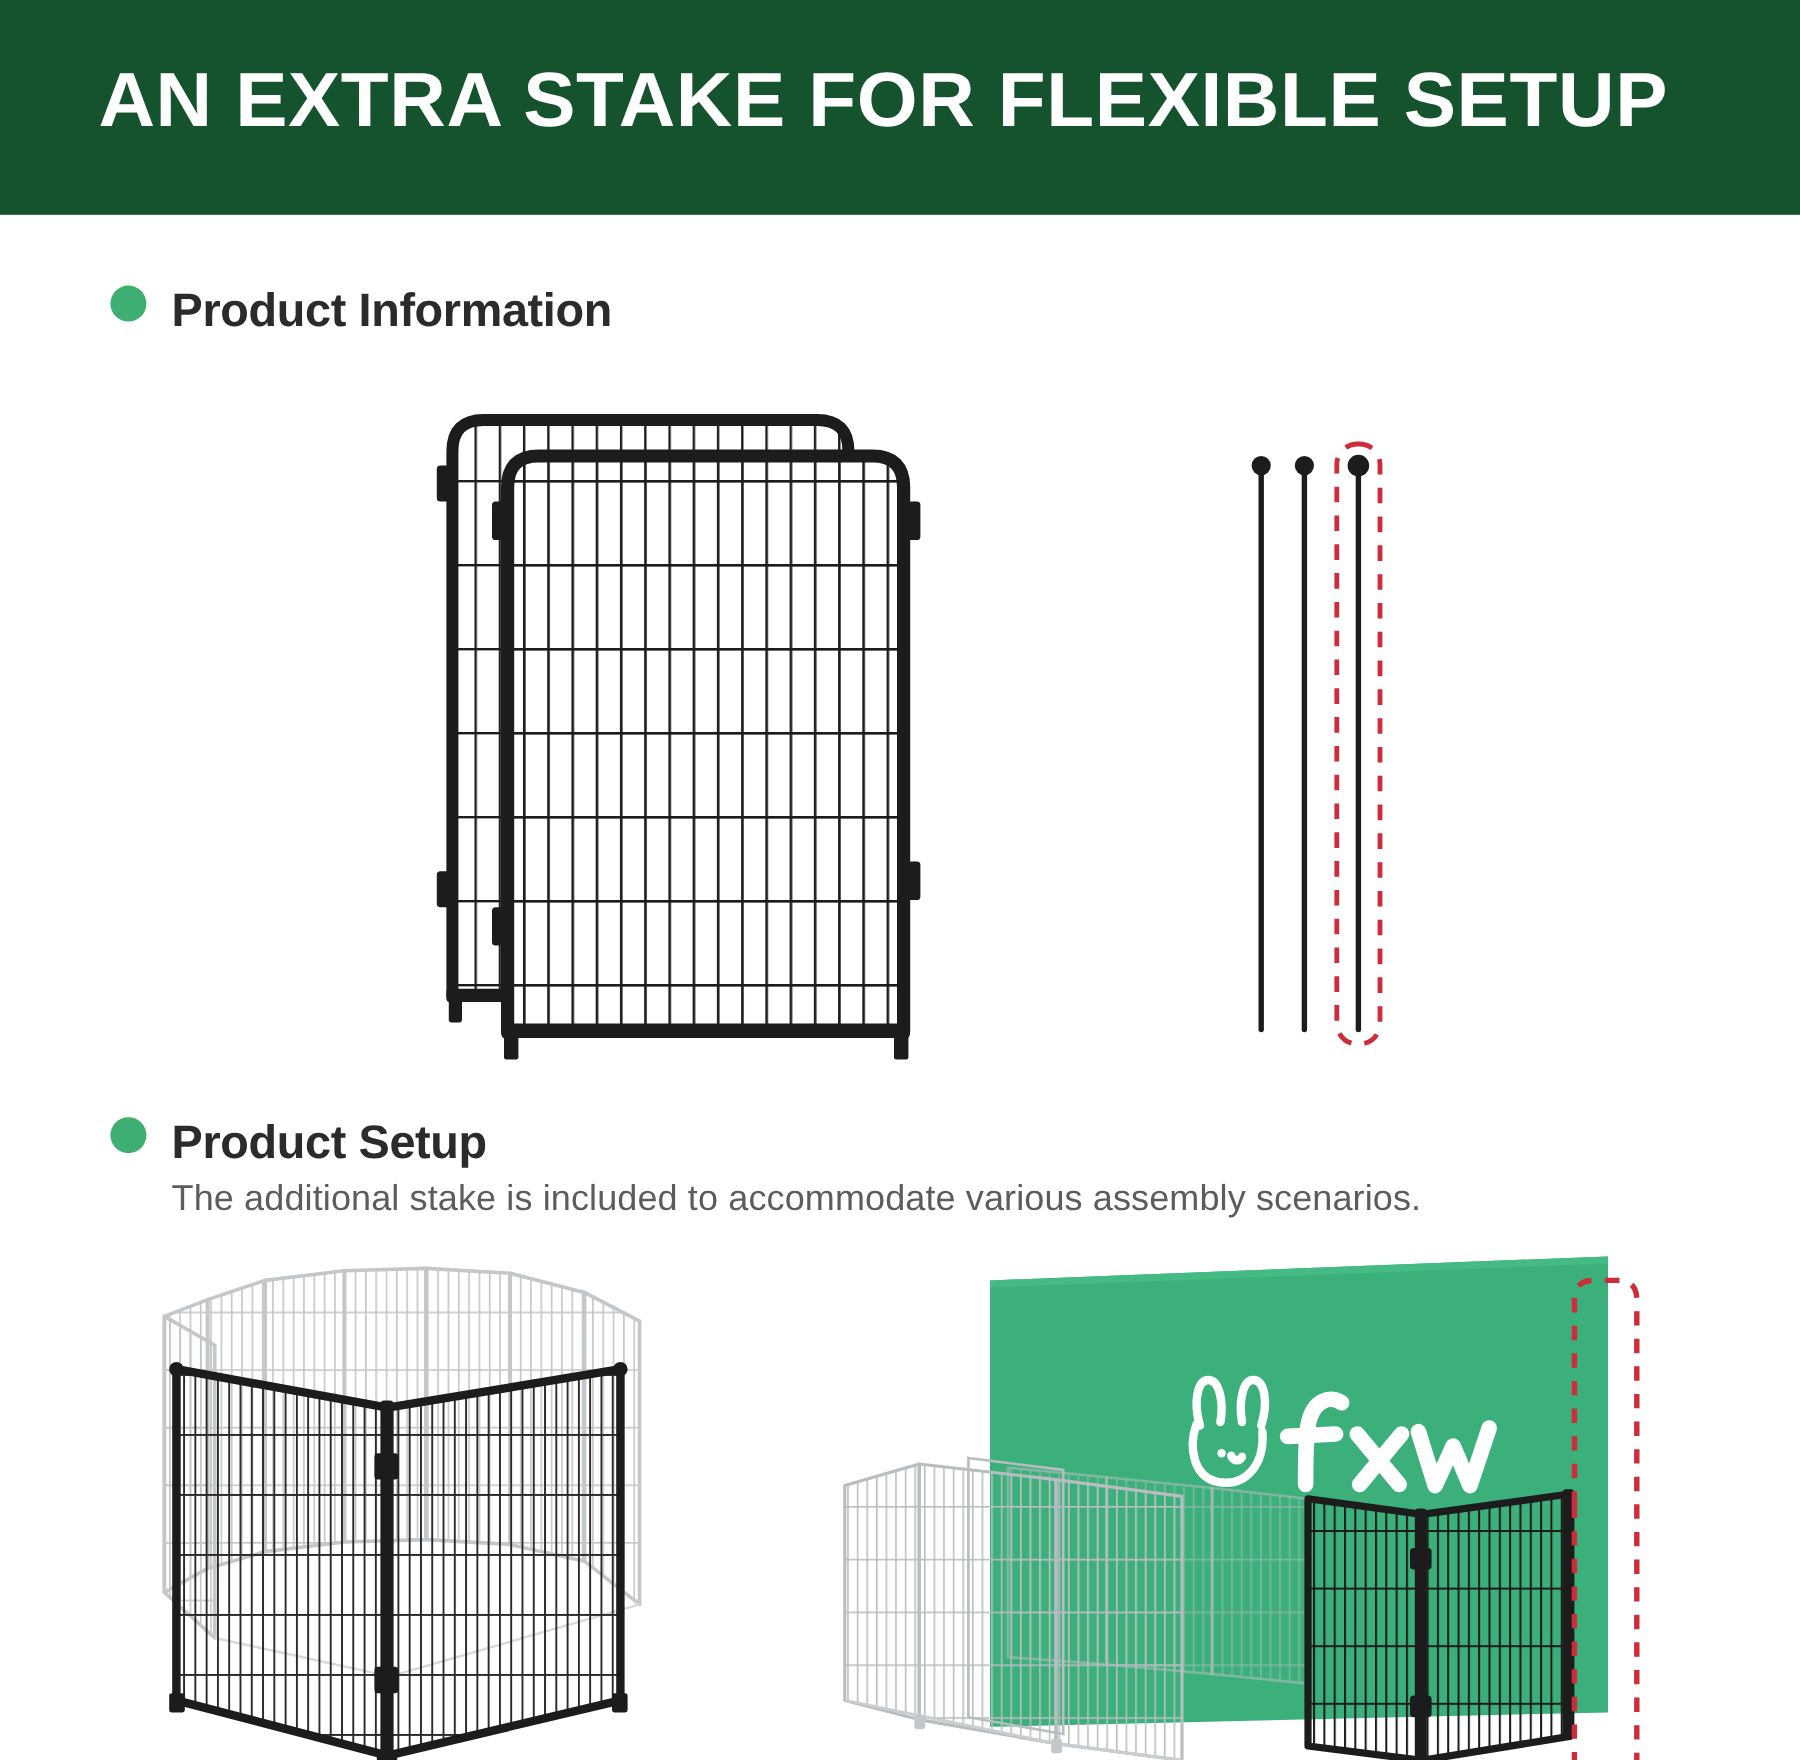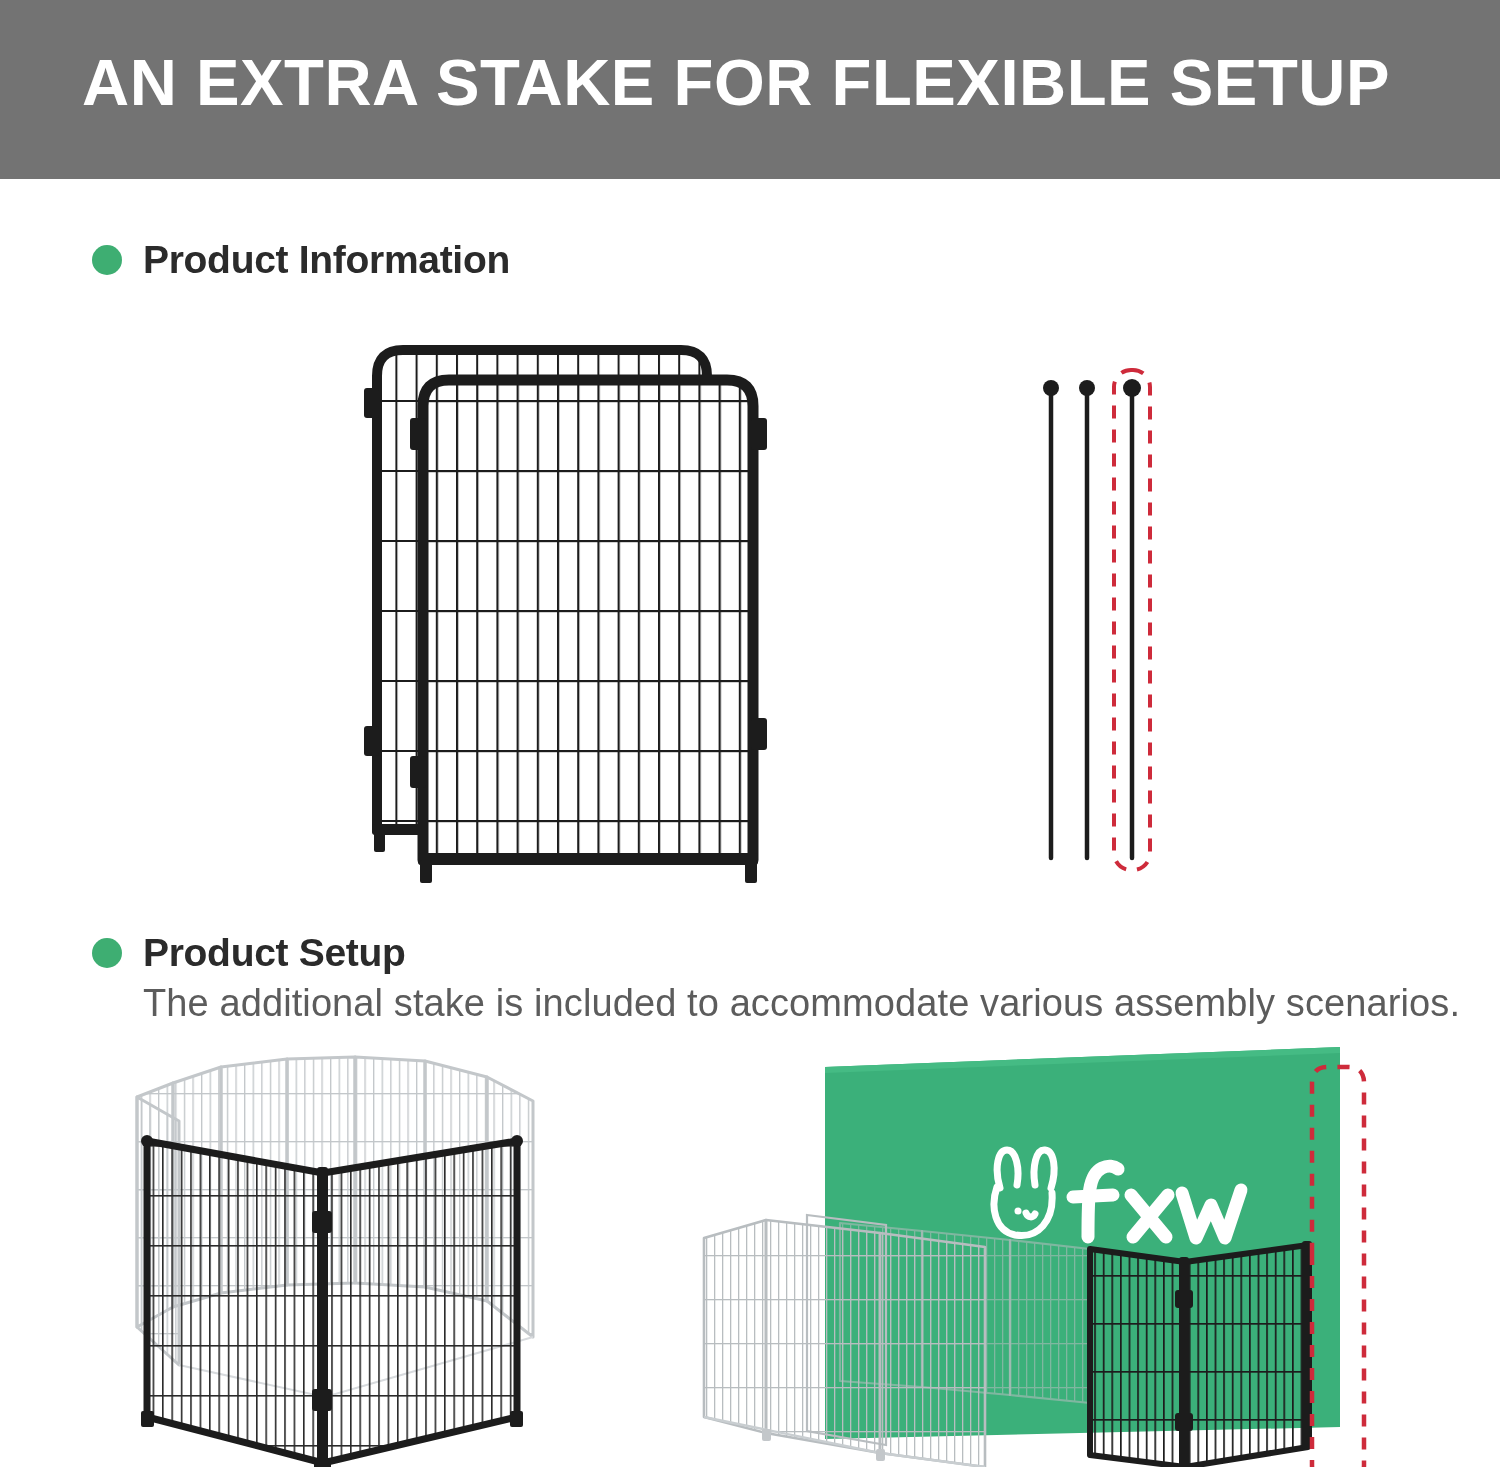--- a/index.html
+++ b/index.html
@@ -7,56 +7,56 @@
     width:1500px;height:1467px;
     background:#ffffff;
     font-family:"Liberation Sans", sans-serif;
     overflow:hidden;
     position:relative;
   }
 
   
   .banner{
     position:absolute;left:0;top:0;width:1500px;height:179px;
-    background:#737373;
+    background:#14532d;
   }
   .banner-title{
     position:absolute;left:82px;top:50px;
     font-family:"Liberation Sans Narrow","Liberation Sans",sans-serif;
     font-size:64px;
     font-weight:bold;
     letter-spacing:0.5px;
     color:#ffffff;
     transform:scaleX(1.02);
     transform-origin:left center;
     white-space:nowrap;
     line-height:1.05;
   }
 
   
-  .sec-head{position:absolute;display:flex;align-items:center;}
+  .sec-head{position:absolute;display:flex;}
   .bullet{
     width:30px;height:30px;border-radius:50%;
     background:#3eae72;flex:0 0 auto;
   }
   .sec-head .txt{
     margin-left:21px;
     font-size:39px;
     font-weight:bold;
     color:#2b2b2b;
     letter-spacing:-0.3px;
     white-space:nowrap;
   }
   #head-product{left:92px;top:238px;}
   #head-flex{left:92px;top:931px;}
 
   .sec-sub{
     position:absolute;left:143px;top:982px;
     font-family:"Liberation Sans Narrow","Liberation Sans",sans-serif;
-    font-size:38px;
+    font-size:30px;
     color:#5c5c5c;
     white-space:nowrap;
     letter-spacing:0.1px;
   }
 
   
   .stage{position:absolute;}
   svg{display:block;overflow:visible;}
 
   #stage-panels{left:355px;top:330px;width:420px;height:560px;}

